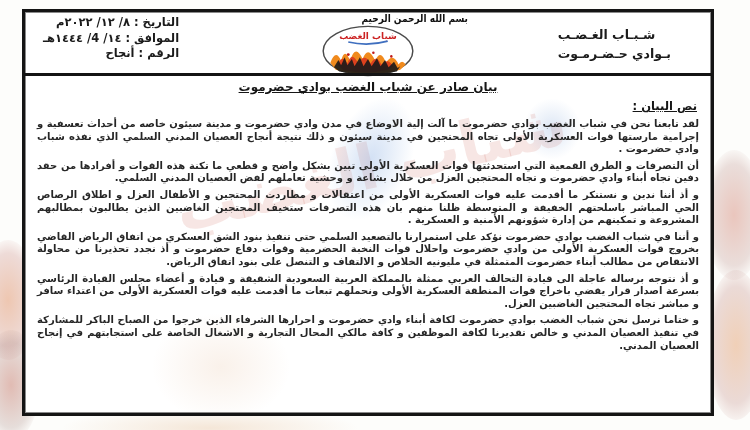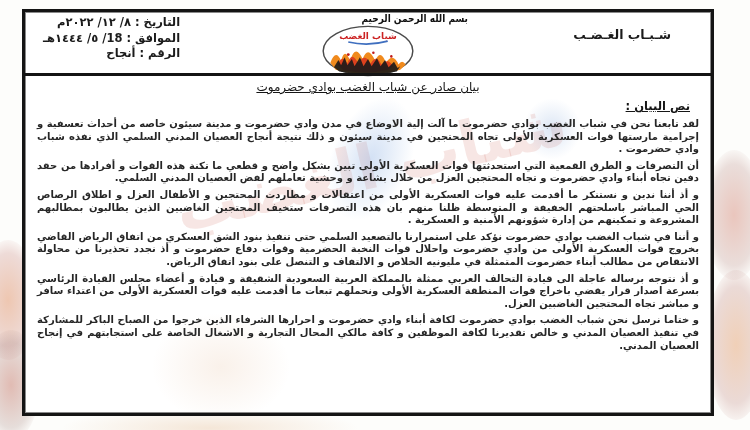--- a/index.html
+++ b/index.html
@@ -48,24 +48,24 @@
   .dates{margin-left:6px;text-align:right;
     font-size:11.5px;font-weight:bold;color:#1b1b1b;line-height:1.35;}
   .logoWrap{position:absolute;right:50%;top:-1px;transform:translateX(50%);
     z-index:6;width:200px;}
   .bismillah{font-size:9px;font-weight:bold;color:#101010;letter-spacing:0px;
     transform:scaleY(1.15);}
   .logoWrap svg{display:block;margin:1px auto 0;width:96px;height:52px;}
 
   .divider{position:relative;z-index:2;height:3px;background:#141414;margin:0 -12px 4px;}
 
-  .title{position:relative;z-index:2;text-align:center;font-weight:normal;
+  .title{position:relative;z-index:2;text-align:center;font-weight:bold;
     font-size:12px;color:#161616;text-decoration:underline;margin:2px 0 5px;}
   .section-label{position:relative;z-index:2;font-weight:bold;font-size:11.5px;
-    color:#161616;text-decoration:underline;margin:0 9px 5px;}
+    color:#161616;text-decoration:underline;margin:0 2px 5px;}
   .paras{position:relative;z-index:2;}
   .paras p{margin:0 0 4px;font-size:10px;font-weight:bold;line-height:1.26;
     color:#262626;text-align:justify;}
 </style>
 </head>
 <body>
 
 <div class="canvas">
 
   <div class="edge-blob eb-left1"></div>
@@ -77,20 +77,21 @@
   <div class="doc">
 
     <div class="wm-text">شباب الغضب</div>
     <div class="wm-blob wm-blue1"></div>
     <div class="wm-blob wm-blue2"></div>
     <div class="wm-blob wm-warm"></div>
 
     <div class="hdr">
       <div class="org">
         <div>شـبـاب الغـضـب</div>
+        <div>بـوادي حـضـرمـوت</div>
       </div>
 
       <div class="logoWrap">
         <div class="bismillah">بسم الله الرحمن الرحيم</div>
         <svg viewBox="0 0 104 58">
           <ellipse cx="52" cy="29" rx="50" ry="27.5" fill="#ffffff" stroke="#4a4a4a" stroke-width="1.6"></ellipse>
 
           <path d="M10,42 Q16,26 22,40 Q26,24 32,40 Q38,20 46,38 Q52,22 60,40 Q66,26 72,42 Q80,30 86,44 Q90,38 94,44 L88,50 Q52,60 16,50 Z" fill="#f08a1d"></path>
           <path d="M18,44 Q24,32 29,43 Q34,28 41,43 Q48,30 55,43 Q61,32 67,44 Q74,36 80,46 L74,50 Q50,56 24,50 Z" fill="#d9341f" opacity="0.85"></path>
 
@@ -99,21 +100,21 @@
           <circle cx="58" cy="31" r="1.4" fill="#c01818"></circle>
           <circle cx="78" cy="35" r="1.4" fill="#c01818"></circle>
 
           <text x="52" y="16" text-anchor="middle" font-size="10" font-weight="bold" fill="#cc2222">شباب الغضب</text>
           <path d="M30,19 Q52,24 74,18" stroke="#3f6fbf" stroke-width="1.8" fill="none"></path>
         </svg>
       </div>
 
       <div class="dates">
         <div>التاريخ : ٨/ ١٢/ ٢٠٢٢م</div>
-        <div>الموافق : 18/ ٥/ ١٤٤٤هـ</div>
+        <div>الموافق : ١٤/ 4/ ١٤٤٤هـ</div>
         <div>الرقم :  أنجاح</div>
       </div>
     </div>
 
     <div class="divider"></div>
 
     <div class="title">بيان صادر عن شباب الغضب بوادي حضرموت</div>
     <div class="section-label">نص البيان :</div>
 
     <div class="paras">

